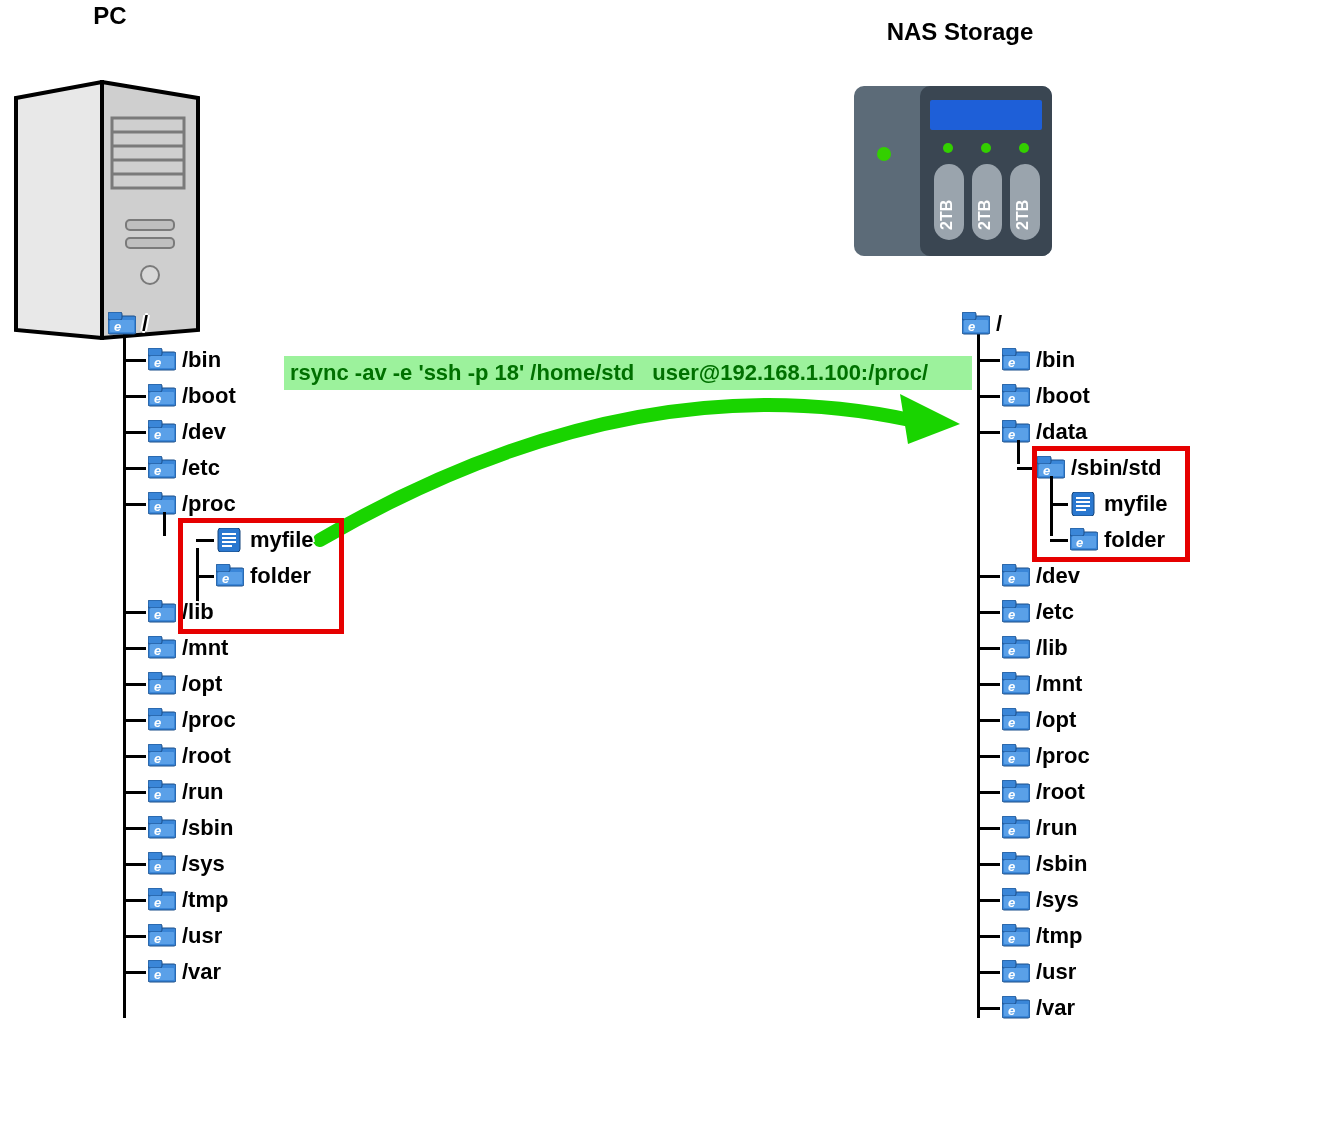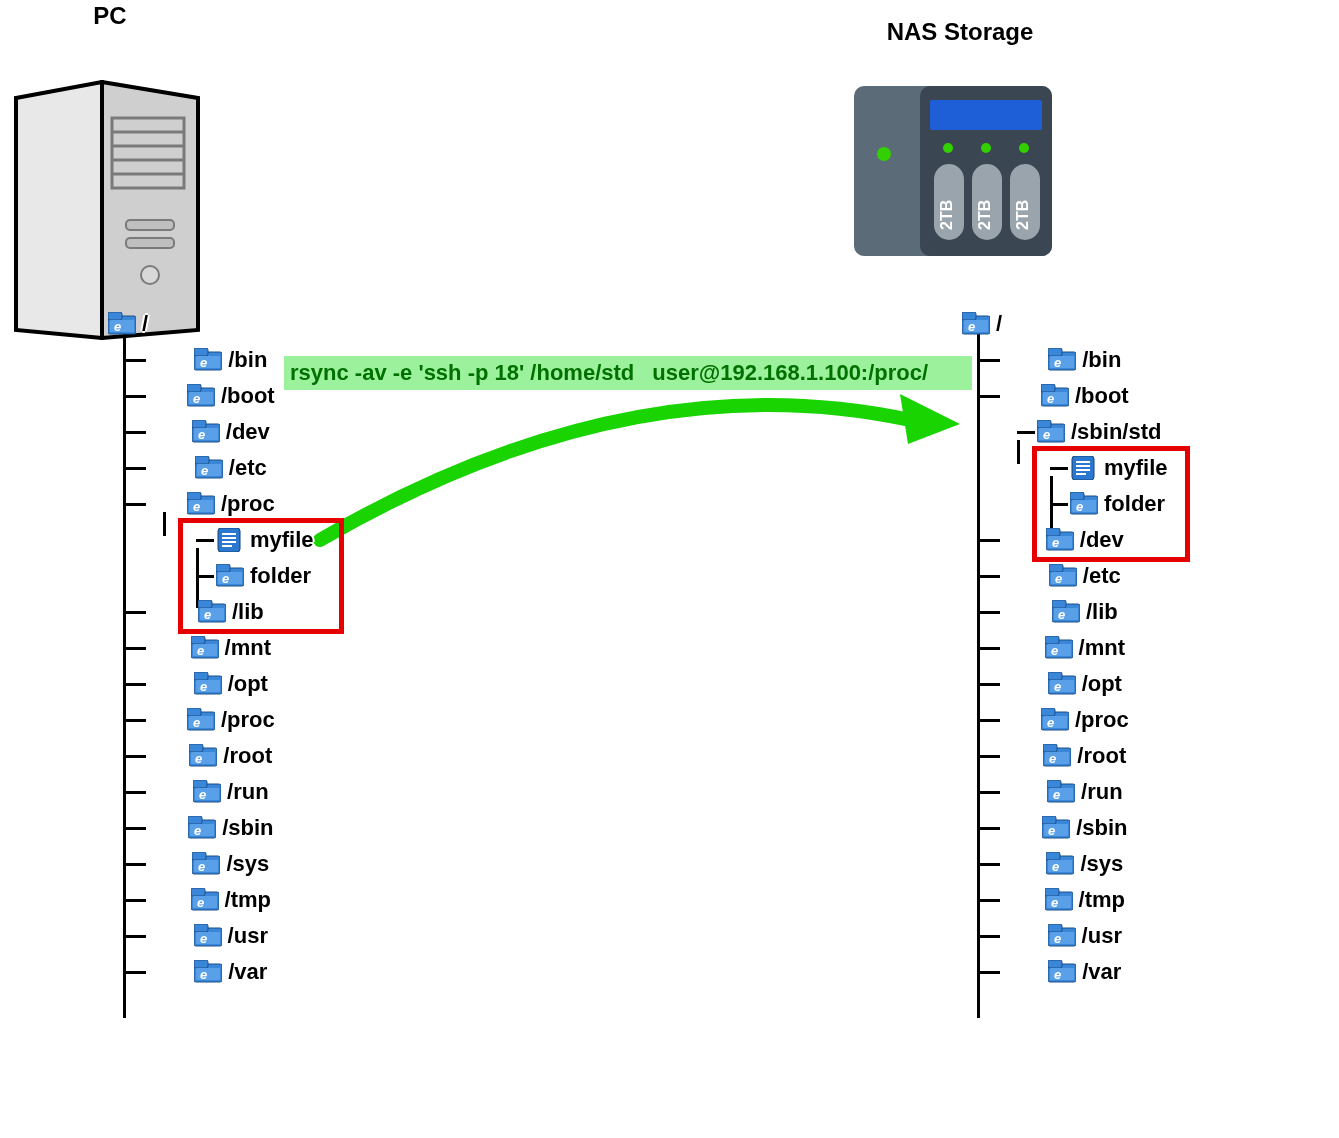--- a/index.html
+++ b/index.html
@@ -45,21 +45,21 @@
     position: relative;
   }
   .lbl {
     margin-left: 6px;
     font-weight: 600;
     white-space: nowrap;
     text-shadow:
       1px 0 0 #fff, -1px 0 0 #fff, 0 1px 0 #fff, 0 -1px 0 #fff,
       2px 0 0 #fff, -2px 0 0 #fff, 0 2px 0 #fff, 0 -2px 0 #fff;
   }
-  .indent1 { padding-left: 40px; justify-content: center; }
+  .indent1 { padding-left: 40px; }
   .indent2 { padding-left: 75px; }
   .indent3 { padding-left: 108px; }
   .folder-icon, .file-icon {
     width: 28px; height: 24px; flex: 0 0 28px;
   }
   .folder-icon svg, .file-icon svg { display:block; }
   .redbox {
     position: absolute;
     border: 5px solid #e60000;
     pointer-events: none;
@@ -378,20 +378,29 @@
   </div>
   <div class="row indent1">
     <div class="hbar" style="left:15px; top:17px; width:23px;"></div>
     <span class="folder-icon">
         <svg width="28" height="24">
           <use href="#folderG"></use>
         </svg>
       </span>
     <span class="lbl">/boot</span>
   </div>
+  <div class="row indent1">
+    <div class="hbar" style="left:15px; top:17px; width:23px;"></div>
+    <span class="folder-icon">
+        <svg width="28" height="24">
+          <use href="#folderG"></use>
+        </svg>
+      </span>
+    <span class="lbl">/data</span>
+  </div>
 
   <div class="vbar" style="left:55px; top:134px; height:24px;"></div>
   <div class="row indent2">
     <div class="hbar" style="left:55px; top:17px; width:18px;"></div>
     <span class="folder-icon">
         <svg width="28" height="24">
           <use href="#folderG"></use>
         </svg>
       </span>
     <span class="lbl">/sbin/std</span>

